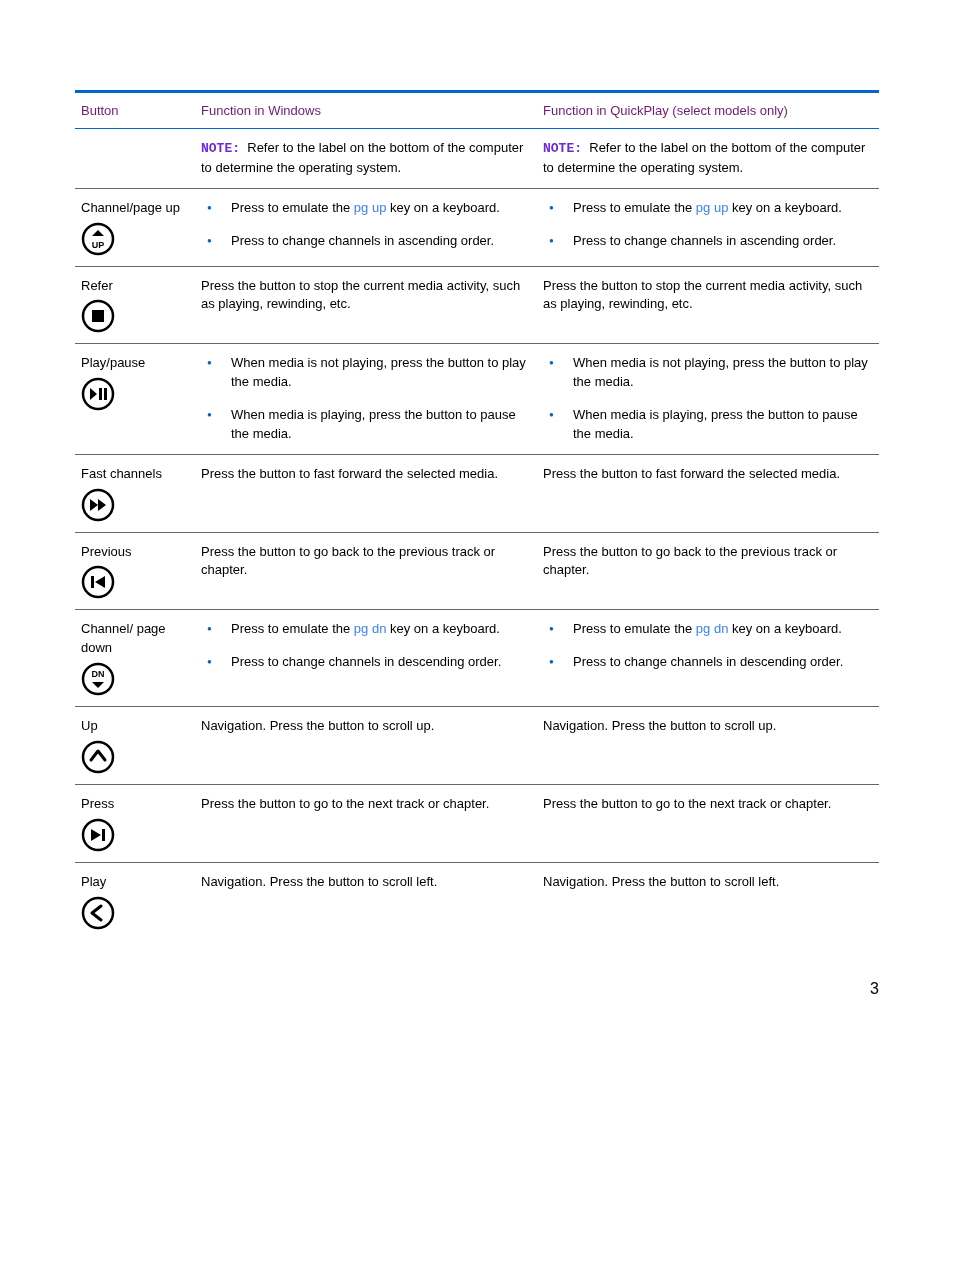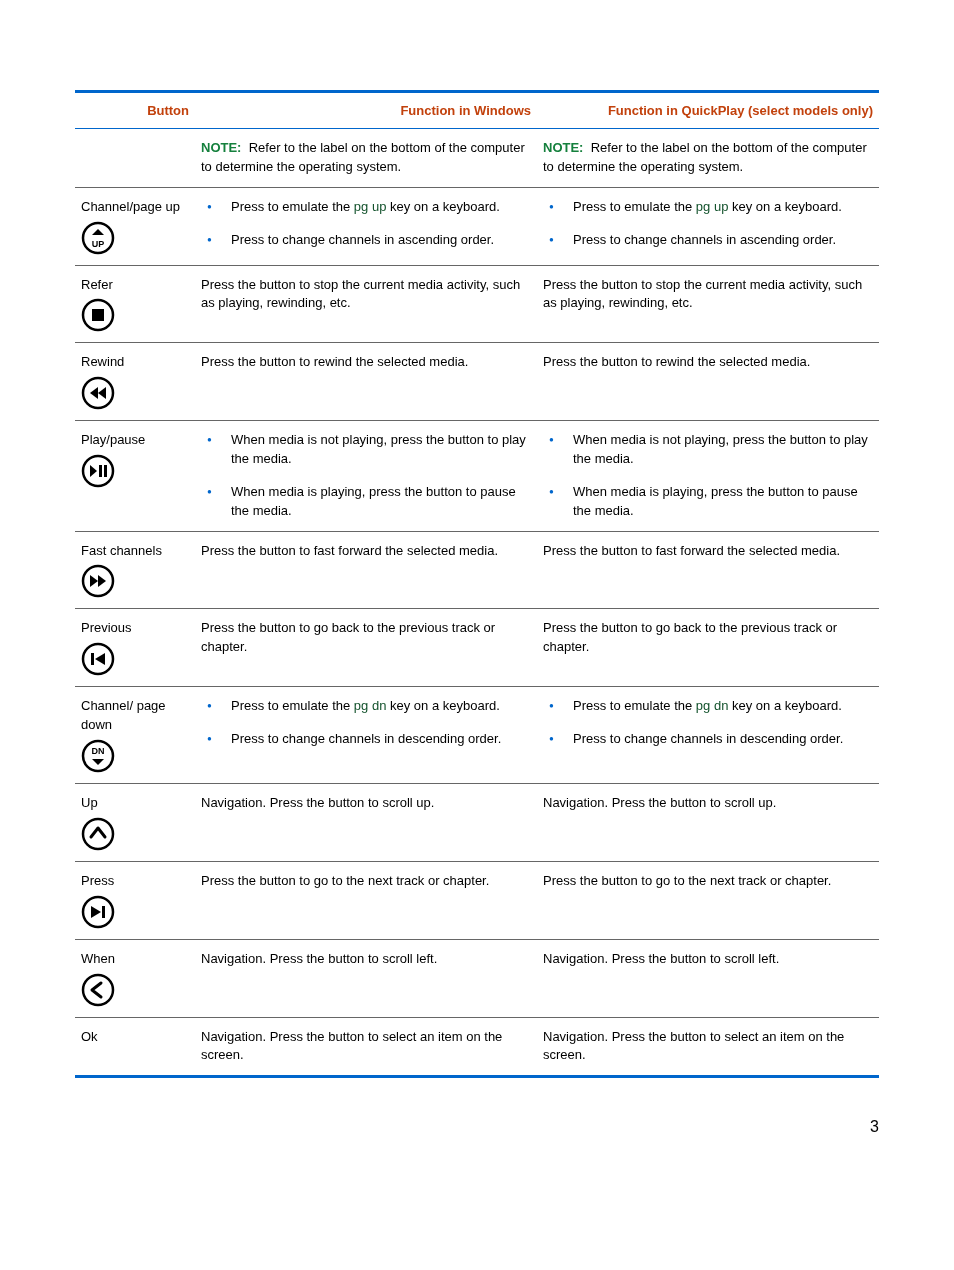--- a/index.html
+++ b/index.html
@@ -1,28 +1,28 @@
 <!DOCTYPE html>
 <html><head>
   <meta charset="utf-8">
   <style>
     * { margin: 0; padding: 0; box-sizing: border-box; }
     body { background: #fff; font-family: Arial, Helvetica, sans-serif; font-size: 13px; color: #000; }
     .page { width: 954px; margin: 0 auto; padding: 90px 75px 40px 75px; }
     table { width: 100%; border-collapse: collapse; table-layout: fixed; }
     thead tr { border-top: 3px solid #0066cc; border-bottom: 1px solid #0066cc; }
-    th { text-align: right; padding: 10px 6px; color: #c2410c; font-weight: bold; font-size: 13px; vertical-align: top; }
+    th { text-align: left; padding: 10px 6px; color: #701a75; font-weight: normal; font-size: 13px; vertical-align: top; }
     tbody tr { border-top: 1px solid #666; }
     tbody tr.subhead td { border-top: none; }
     td { padding: 10px 6px; vertical-align: top; line-height: 1.45; }
     td.col1 { width: 120px; }
     td.colw { width: 302px; }
     td.colq { width: 302px; }
-    .note-label { color: #15803d; font-weight: bold; }
-    .keyname { color: #14532d; }
+    .note-label { color: #6d28d9; font-weight: bold; font-family: Liberation Mono, monospace; }
+    .keyname { color: #3b82f6; }
     .icon-wrap { margin-top: 4px; }
     .icon-wrap svg { display: block; }
     ul.blue { list-style: none; padding-left: 0; }
     ul.blue li { position: relative; padding-left: 30px; margin-bottom: 14px; }
     ul.blue li:last-child { margin-bottom: 0; }
     ul.blue li::before { content: "●"; color: #0066cc; font-size: 8px; position: absolute; left: 6px; top: 3px; }
     tbody tr.lastrow { border-bottom: 3px solid #0066cc; }
     .pagenum { text-align: right; margin-top: 40px; font-size: 16px; }
     .btn-label { display: block; }
   </style>
@@ -86,34 +86,20 @@
           <svg width="34" height="34" viewBox="0 0 34 34">
                 <circle cx="17" cy="17" r="15" fill="none" stroke="#000" stroke-width="2.5"></circle>
                 <rect x="11" y="11" width="12" height="12" fill="#000"></rect>
               </svg>
         </div>
       </td>
       <td class="colw">Press the button to stop the current media activity, such as playing, rewinding, etc.</td>
       <td class="colq">Press the button to stop the current media activity, such as playing, rewinding, etc.</td>
     </tr>
 
-    <tr>
-      <td class="col1">
-        <span class="btn-label">Rewind</span>
-        <div class="icon-wrap">
-          <svg width="34" height="34" viewBox="0 0 34 34">
-                <circle cx="17" cy="17" r="15" fill="none" stroke="#000" stroke-width="2.5"></circle>
-                <path d="M17 11 L9 17 L17 23 Z" fill="#000"></path>
-                <path d="M25 11 L17 17 L25 23 Z" fill="#000"></path>
-              </svg>
-        </div>
-      </td>
-      <td class="colw">Press the button to rewind the selected media.</td>
-      <td class="colq">Press the button to rewind the selected media.</td>
-    </tr>
 
     <tr>
       <td class="col1">
         <span class="btn-label">Play/pause</span>
         <div class="icon-wrap">
           <svg width="34" height="34" viewBox="0 0 34 34">
                 <circle cx="17" cy="17" r="15" fill="none" stroke="#000" stroke-width="2.5"></circle>
                 <path d="M9 11 L16 17 L9 23 Z" fill="#000"></path>
                 <rect x="18" y="11" width="3" height="12" fill="#000"></rect>
                 <rect x="23" y="11" width="3" height="12" fill="#000"></rect>
@@ -213,37 +199,30 @@
                 <rect x="21" y="11" width="3" height="12" fill="#000"></rect>
               </svg>
         </div>
       </td>
       <td class="colw">Press the button to go to the next track or chapter.</td>
       <td class="colq">Press the button to go to the next track or chapter.</td>
     </tr>
 
     <tr>
       <td class="col1">
-        <span class="btn-label">When</span>
+        <span class="btn-label">Play</span>
         <div class="icon-wrap">
           <svg width="34" height="34" viewBox="0 0 34 34">
                 <circle cx="17" cy="17" r="15" fill="none" stroke="#000" stroke-width="2.5"></circle>
                 <path d="M20 10 L11 17 L20 24" fill="none" stroke="#000" stroke-width="3" stroke-linejoin="round" stroke-linecap="round"></path>
               </svg>
         </div>
       </td>
       <td class="colw">Navigation. Press the button to scroll left.</td>
       <td class="colq">Navigation. Press the button to scroll left.</td>
     </tr>
 
-    <tr class="lastrow">
-      <td class="col1">
-        <span class="btn-label">Ok</span>
-      </td>
-      <td class="colw">Navigation. Press the button to select an item on the screen.</td>
-      <td class="colq">Navigation. Press the button to select an item on the screen.</td>
-    </tr>
 
   </tbody>
 </table>
 
 <div class="pagenum">3</div>
 </div>
 
 </body></html>

